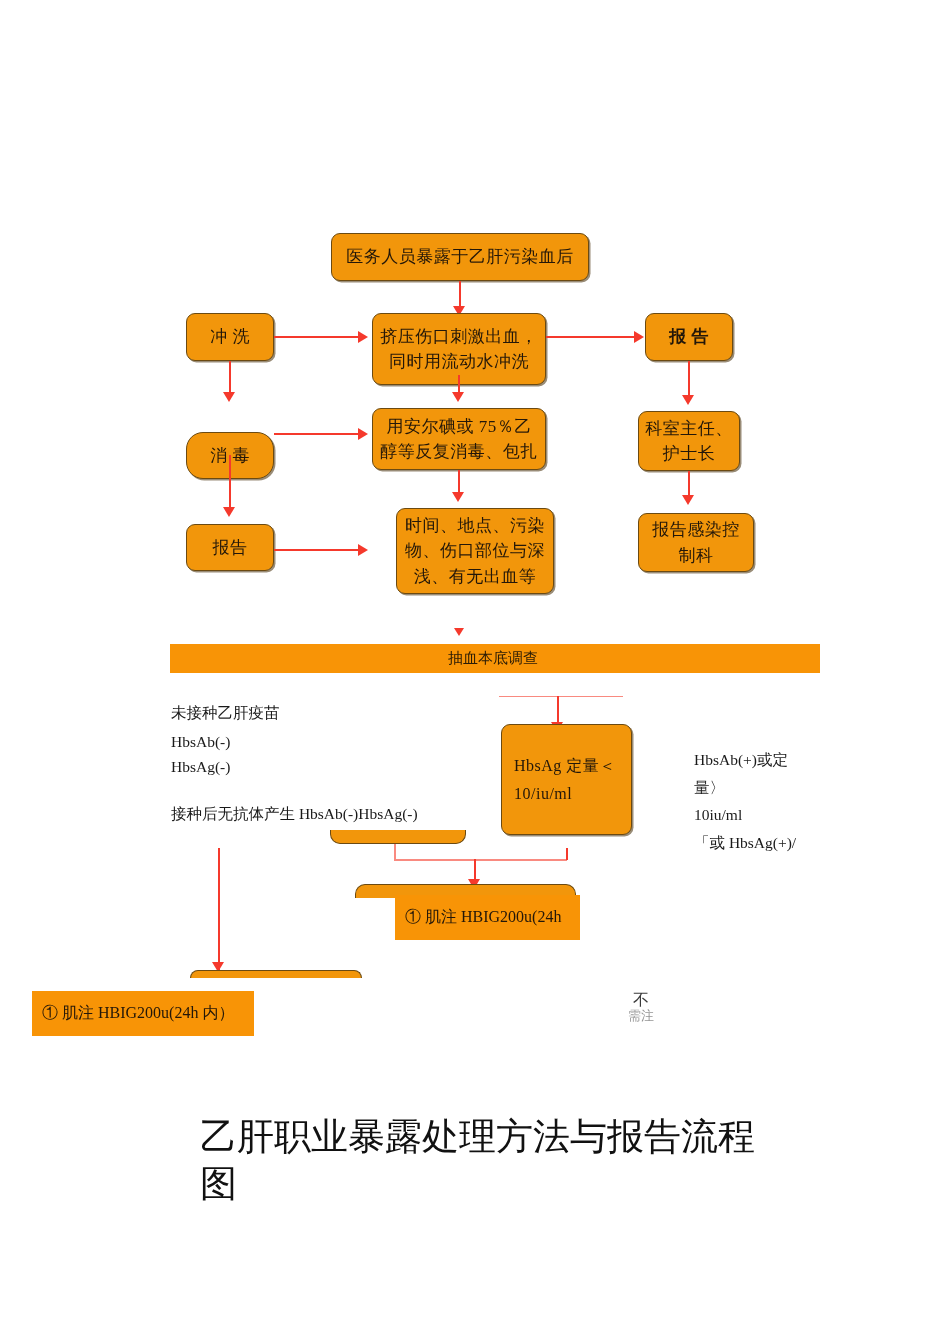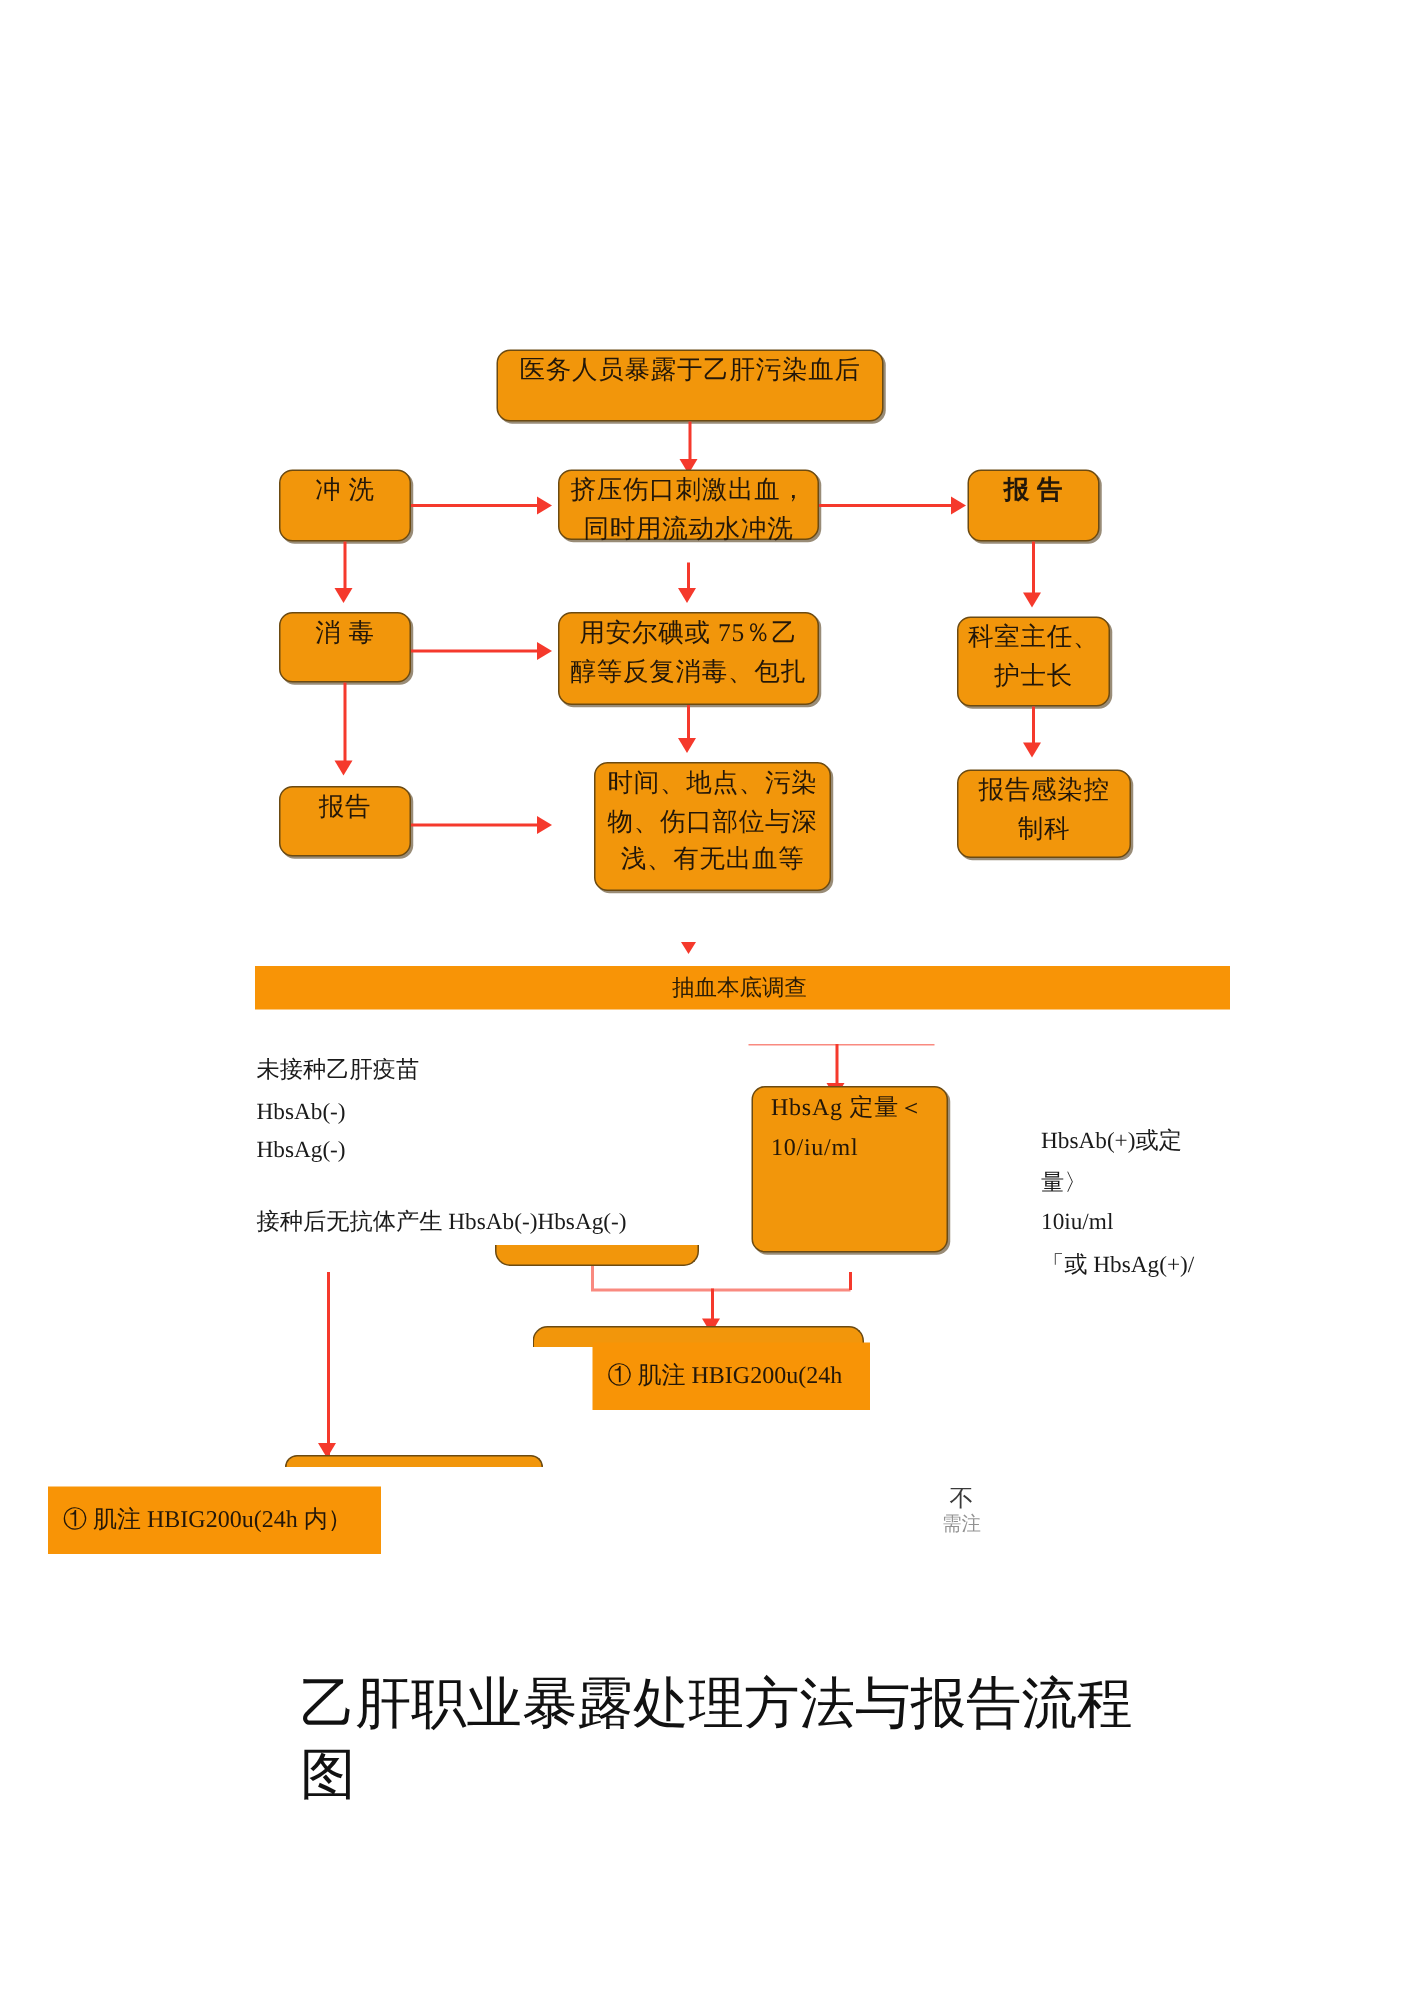--- a/index.html
+++ b/index.html
@@ -22,21 +22,21 @@
   
   .box {
     position: absolute;
     box-sizing: border-box;
     background: #F2960B;
     border: 1.5px solid #6B4A12;
     border-radius: 9px;
     color: #231709;
     font-family: "Liberation Serif", "DejaVu Serif", serif;
     display: flex;
-    align-items: flex-start;
+    align-items: center;
     justify-content: center;
     text-align: center;
     line-height: 1.5;
     letter-spacing: .5px;
     box-shadow: 1.5px 1.5px 0 rgba(70,45,8,.55);
   }
   .box.left-align {
     justify-content: flex-start;
     text-align: left;
     padding-left: 12px;
@@ -154,35 +154,35 @@
     <span class="inner">医务人员暴露于乙肝污染血后</span>
   </div>
 
   <div class="vline" style="left:459px; top:281px; height:29px;"></div>
   <div class="arrow-down" style="left:453px; top:306px;"></div>
 
   <div class="box" style="left:186px; top:313px; width:88px; height:48px; font-size:17px;">
     <span class="inner">冲    洗</span>
   </div>
 
-  <div class="box" style="left:186px; top:408px; width:88px; height:47px; font-size:17px;">
+  <div class="box" style="left:186px; top:432px; width:88px; height:47px; font-size:17px;border-radius:17px;">
     <span class="inner">消    毒</span>
   </div>
 
   <div class="box" style="left:186px; top:524px; width:88px; height:47px; font-size:17px;">
     <span class="inner">报告</span>
   </div>
 
   <div class="vline" style="left:229px; top:361px; height:35px;"></div>
   <div class="arrow-down" style="left:223px; top:392px;"></div>
 
   <div class="vline" style="left:229px; top:455px; height:55px;"></div>
   <div class="arrow-down" style="left:223px; top:507px;"></div>
 
-  <div class="box" style="left:372px; top:313px; width:174px; height:47px; font-size:17px;">
+  <div class="box" style="left:372px; top:313px; width:174px; height:72px; font-size:17px;">
     <span class="inner">挤压伤口刺激出血，同时用流动水冲洗</span>
   </div>
 
   <div class="box" style="left:372px; top:408px; width:174px; height:62px; font-size:17px;">
     <span class="inner">用安尔碘或 75％乙醇等反复消毒、包扎</span>
   </div>
 
   <div class="box" style="left:372px; top:508px; width:158px; height:86px; font-size:17px;margin-left:24px;">
     <span class="inner">时间、地点、污染物、伤口部位与深浅、有无出血等</span>
   </div>

